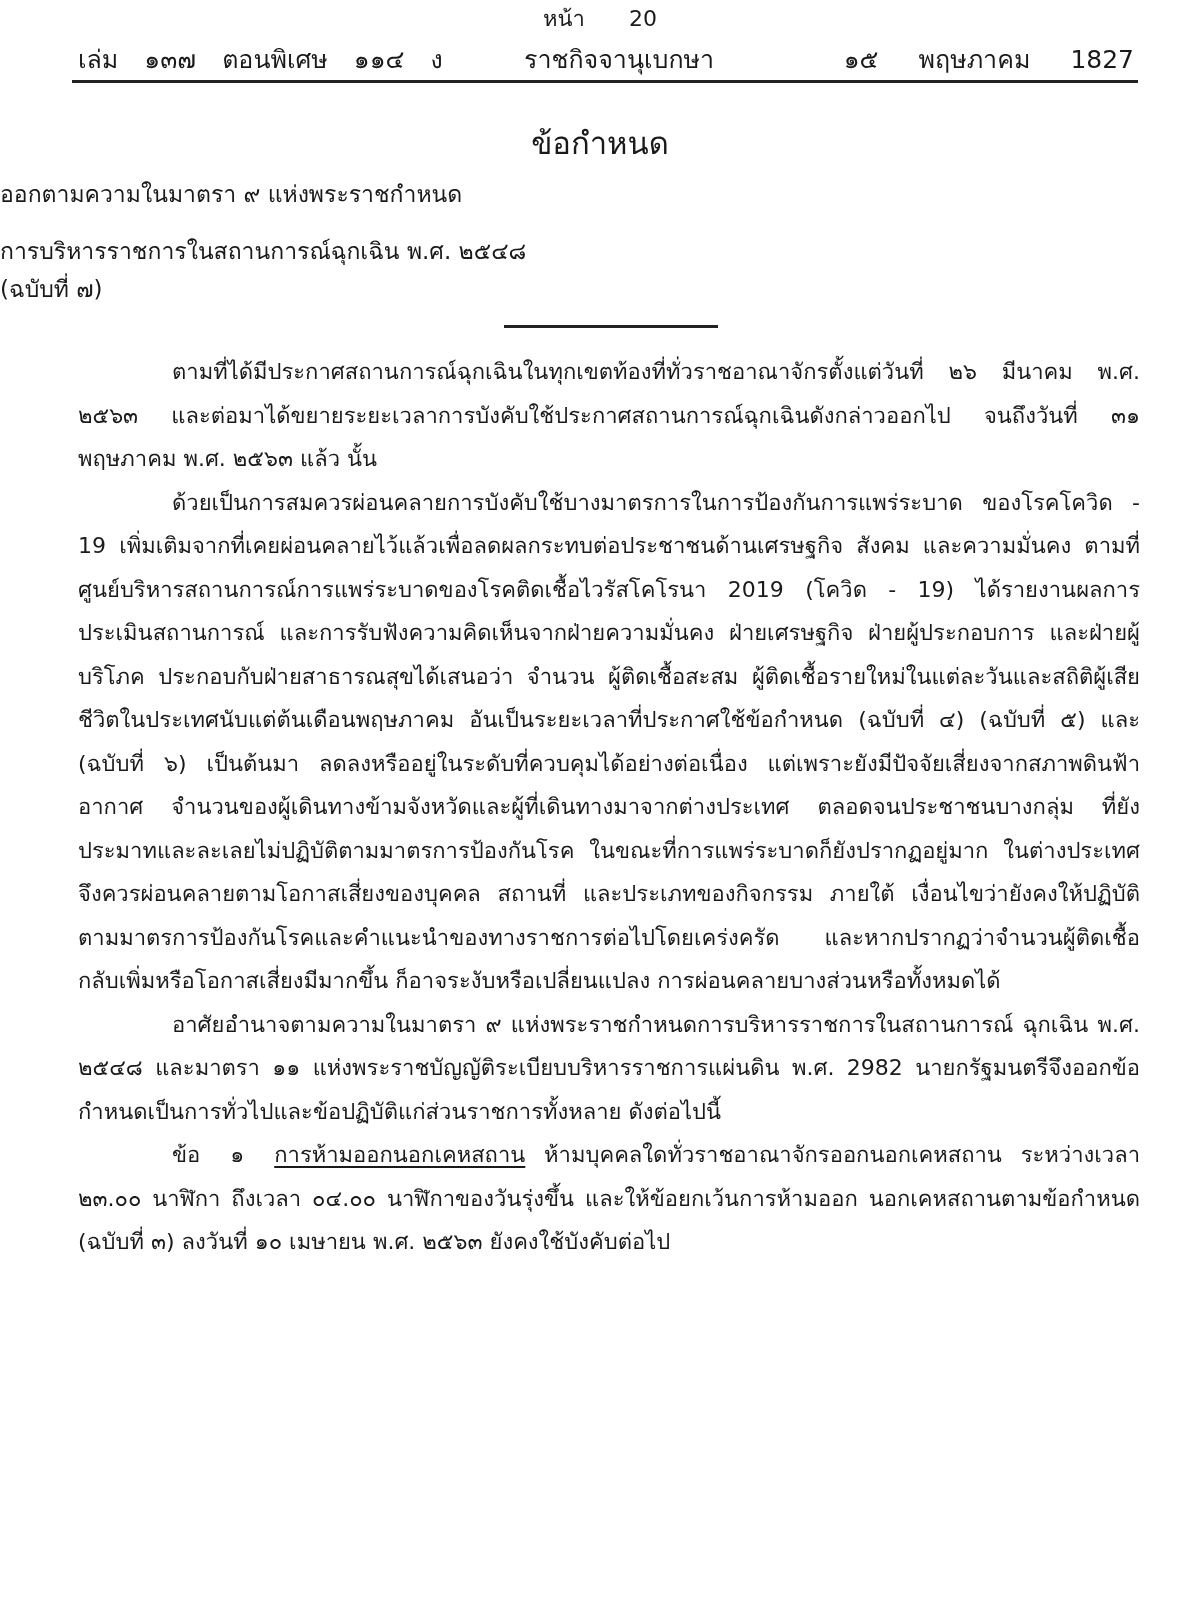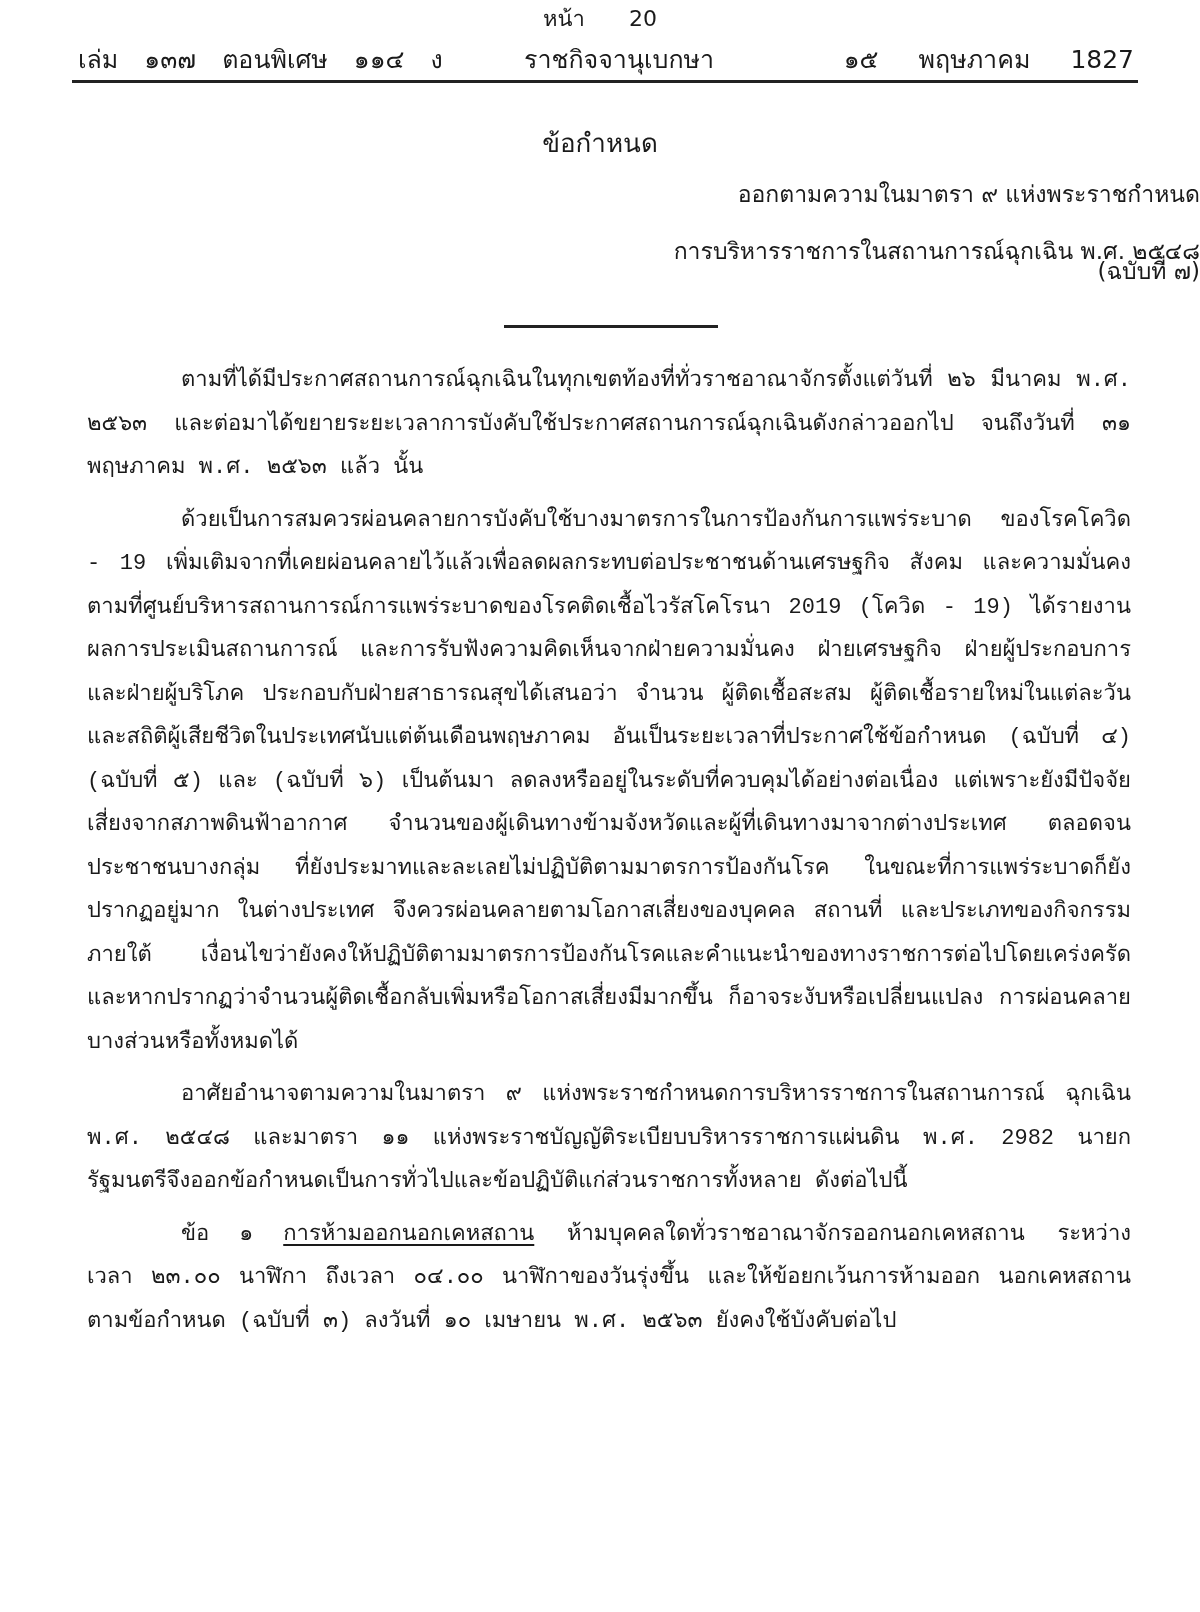--- a/index.html
+++ b/index.html
@@ -22,39 +22,39 @@
     .header-left span { margin-right: 26px; }
     .header-center { position: absolute; left: 452px; top: 0; }
     .header-right { position: absolute; right: 0; top: 0; }
     .header-right span { margin-left: 40px; }
     .header-rule {
       position: absolute; top: 80px; left: 72px; width: 1066px;
       height: 0; border-top: 3px solid #222; 
     }
     .title {
       position: absolute; top: 118px; left: 0; width: 1200px;
-      text-align: center; font-size: 26px; line-height: 50px; font-weight: normal;
+      text-align: center; font-size: 31px; line-height: 50px; font-weight: normal;
     }
     .subtitle {
-      position: absolute; left: 0; width: 1200px; text-align: right;
+      position: absolute; left: 0; width: 1200px; text-align: left;
       font-size: 23px; line-height: 40px;
     }
     .sub1 { top: 174px; }
     .sub2 { top: 231px; }
-    .sub3 { top: 251px; }
+    .sub3 { top: 269px; }
     .title-rule {
       position: absolute; top: 325px; left: 504px; width: 214px;
       border-top: 3px solid #222;
     }
     .body {
       position: absolute; top: 350px; left: 78px; width: 1062px;
       font-size: 22px; line-height: 43.5px;
       text-align: justify;
     }
-    .body p { margin: 9px; font-family: Liberation Mono, monospace; }
+    .body p { margin: 0; }
     .indent { text-indent: 94px; }
     .clause-num { margin: 0 30px; }
     .underline { text-decoration: underline; text-underline-offset: 4px; }
   </style>
 </head>
 <body>
 
 <div class="page-num">
   <span>หน้า</span><span>20</span>
 </div>

